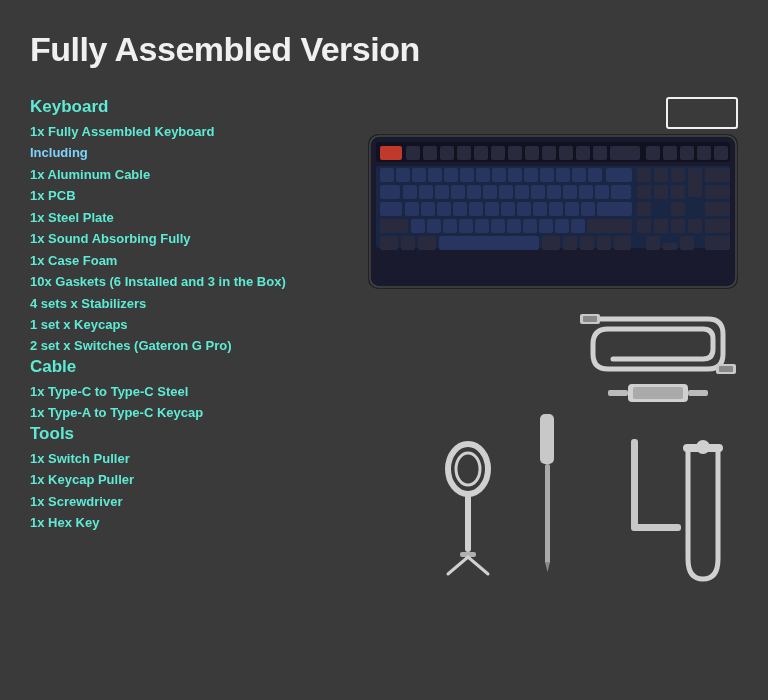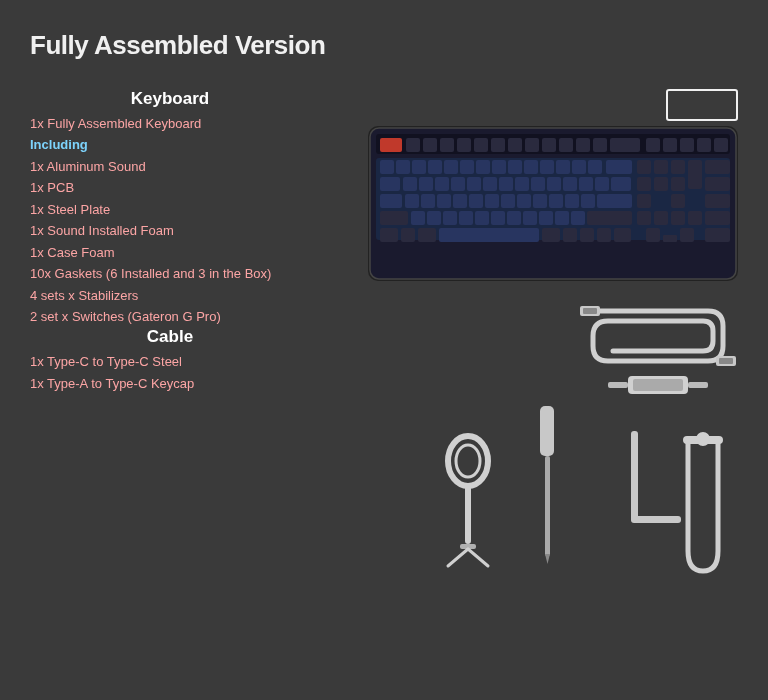--- a/index.html
+++ b/index.html
@@ -7,21 +7,21 @@
     body {
       background-color: #3a3a3a;
       font-family: -apple-system, BlinkMacSystemFont, 'Segoe UI', Helvetica, Arial, sans-serif;
       color: #e8e8e8;
       width: 768px;
       min-height: 700px;
       padding: 30px 30px 20px 30px;
     }
 
     .page-title {
-      font-size: 26px;
+      font-size: 34px;
       font-weight: 800;
       color: #f0f0f0;
       margin-bottom: 28px;
       letter-spacing: -0.5px;
     }
 
     .content-layout {
       display: flex;
       gap: 20px;
     }
@@ -34,34 +34,34 @@
       flex: 1;
       display: flex;
       flex-direction: column;
       align-items: flex-end;
       gap: 10px;
     }
 
     .section-title {
       font-size: 17px;
       font-weight: 700;
-      color: #ffffff;
+      color: #5eead4;
       margin-bottom: 4px;
       margin-top: 22px;
-      text-align: center;
     }
 
     .section-title:first-child {
       margin-top: 0;
     }
 
     .item-line {
       font-size: 13px;
-      color: #fca5a5;
+      color: #5eead4;
       line-height: 1.65;
+      font-weight: bold;
     }
 
     .item-line.bold {
       font-weight: 700;
       color: #7dd3fc;
     }
 
     
     .keyboard-img-area {
       width: 370px;
@@ -122,36 +122,44 @@
 <h1 class="page-title">Fully Assembled Version</h1>
 
 <div class="content-layout">
 
   <div class="left-column">
 
     <div>
       <div class="section-title">Keyboard</div>
       <div class="item-line">1x Fully Assembled Keyboard</div>
       <div class="item-line bold">Including</div>
-      <div class="item-line">1x Aluminum Sound</div>
+      <div class="item-line">1x Aluminum Cable</div>
       <div class="item-line">1x PCB</div>
       <div class="item-line">1x Steel Plate</div>
-      <div class="item-line">1x Sound Installed Foam</div>
+      <div class="item-line">1x Sound Absorbing Fully</div>
       <div class="item-line">1x Case Foam</div>
       <div class="item-line">10x Gaskets (6 Installed and 3 in the Box)</div>
       <div class="item-line">4 sets x Stabilizers</div>
+      <div class="item-line">1 set x Keycaps</div>
       <div class="item-line">2 set x Switches (Gateron G Pro)</div>
     </div>
 
     <div>
       <div class="section-title">Cable</div>
       <div class="item-line">1x Type-C to Type-C Steel</div>
       <div class="item-line">1x Type-A to Type-C Keycap</div>
     </div>
 
+    <div>
+      <div class="section-title">Tools</div>
+      <div class="item-line">1x Switch Puller</div>
+      <div class="item-line">1x Keycap Puller</div>
+      <div class="item-line">1x Screwdriver</div>
+      <div class="item-line">1x Hex Key</div>
+    </div>
 
   </div>
 
   <div class="right-column">
 
     <div class="right-top-section">
       <div class="white-rect"></div>
 
       <div class="keyboard-img-area">
         <svg class="keyboard-svg-container" viewBox="0 0 370 155" xmlns="http://www.w3.org/2000/svg">

